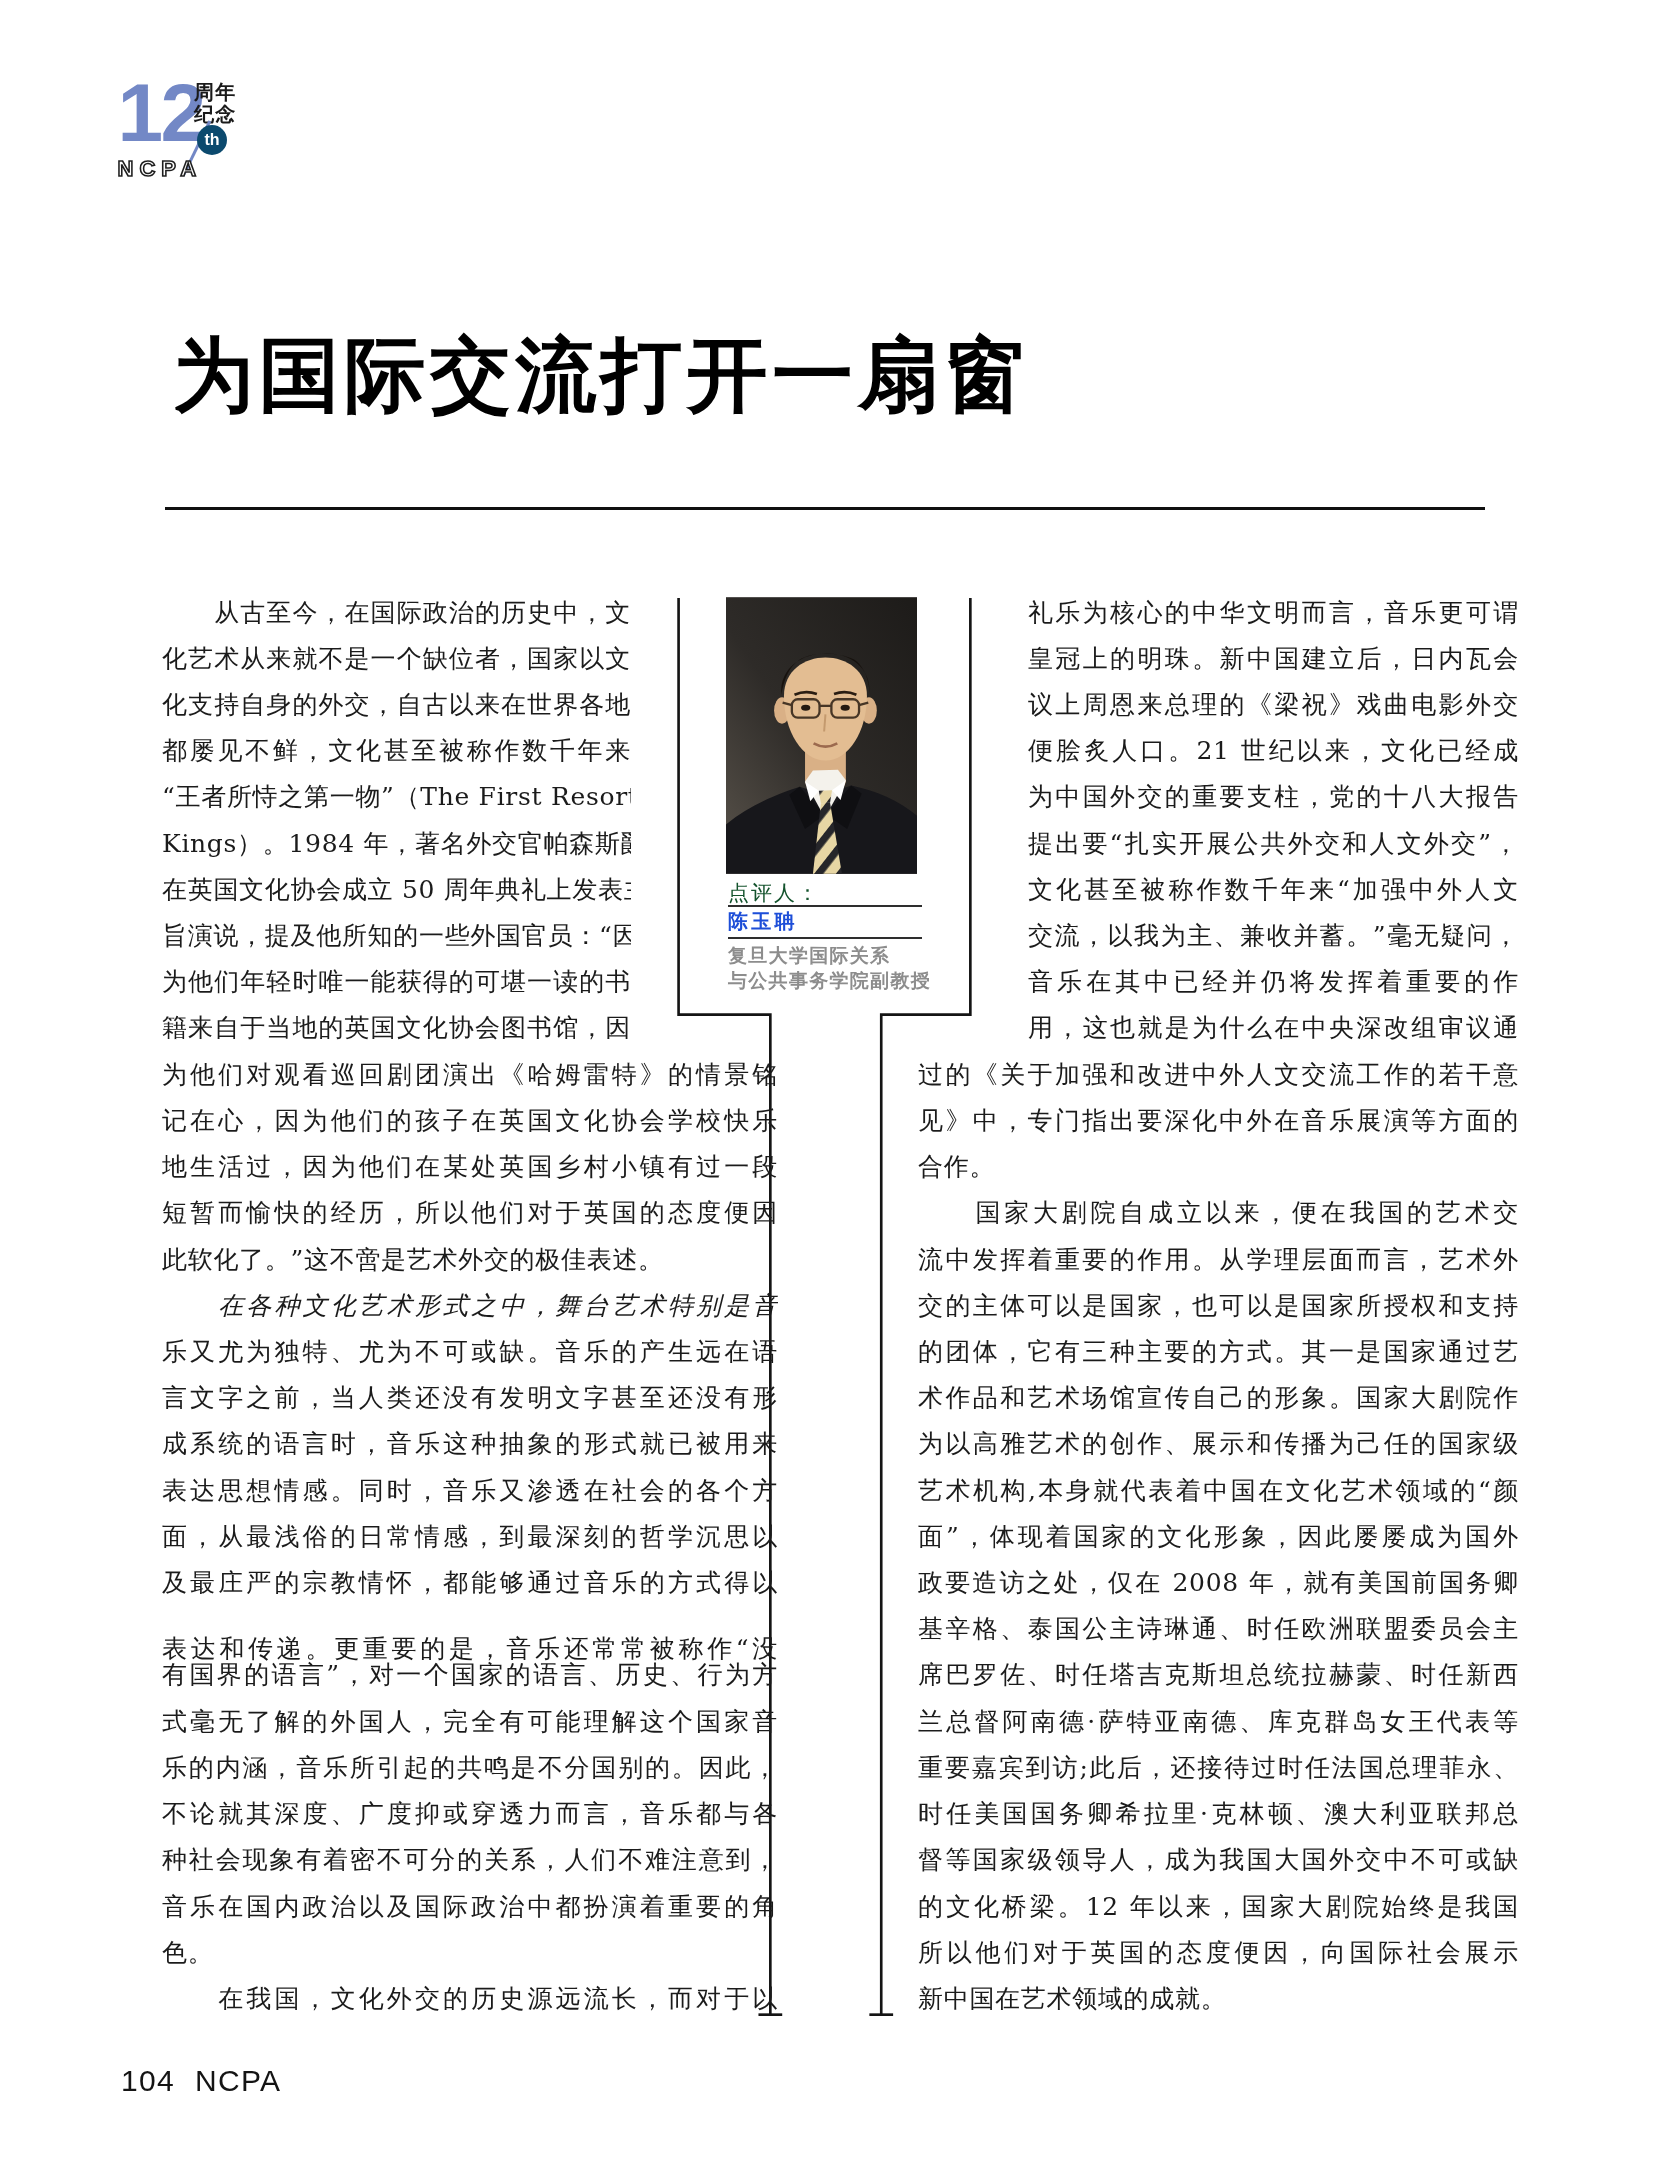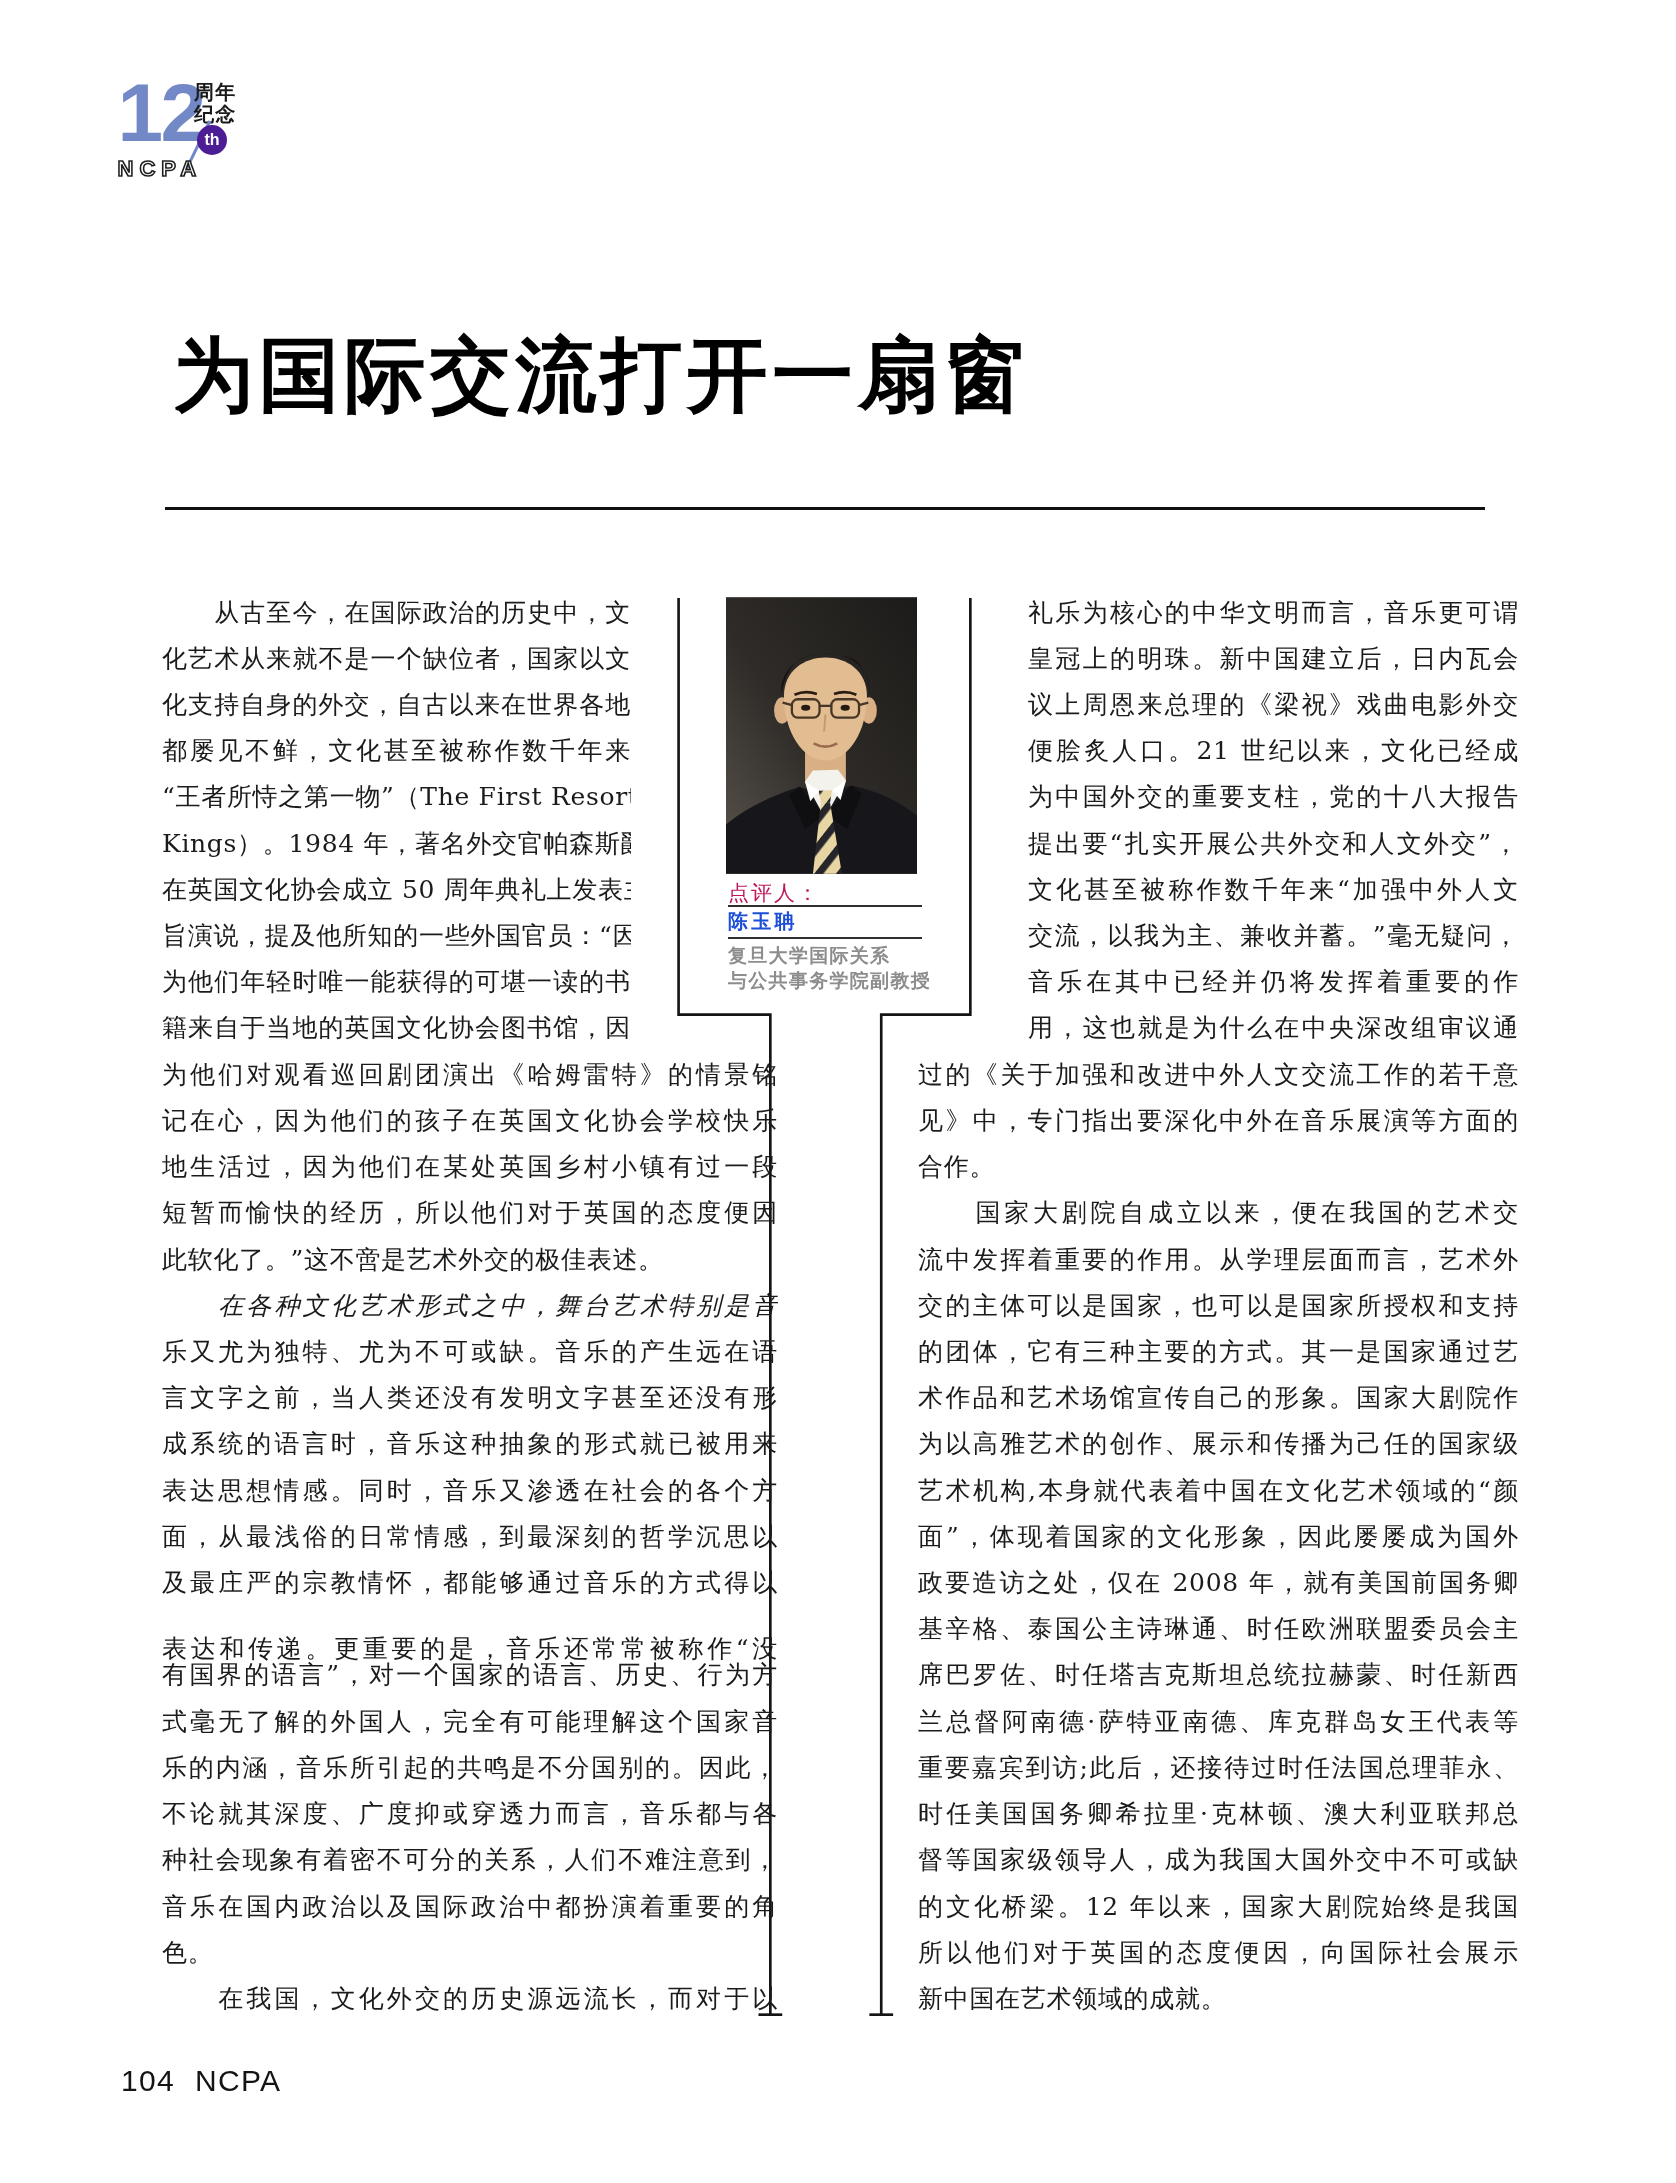--- a/index.html
+++ b/index.html
@@ -12,38 +12,38 @@
   .logo-number{
     position:absolute;left:18.5px;top:-9.2px;font-size:82px;font-weight:800;
     color:#7388c6;font-family:"Liberation Sans","DejaVu Sans",sans-serif;
     letter-spacing:-2.6px;line-height:82px;
   }
   .logo-captions{position:absolute;left:95px;top:0px;color:#1a1a1a;
     font-size:20px;font-weight:700;line-height:22px;letter-spacing:1.3px;}
   .logo-slash{position:absolute;left:96px;top:37px;width:3.3px;height:61px;
     background:#7388c6;transform:rotate(26deg);}
   .logo-circle{position:absolute;left:98px;top:44px;width:30px;height:30px;
-    border-radius:50%;background:#4c1d95;display:flex;align-items:center;justify-content:center;}
+    border-radius:50%;background:#0c4a6e;display:flex;align-items:center;justify-content:center;}
   .logo-th{color:#ffffff;font-size:16px;font-weight:800;}
   .logo-brand{position:absolute;left:18.5px;top:75px;font-size:22px;font-weight:700;
     letter-spacing:6px;color:#1d1d1d;}
   @supports (-webkit-text-stroke: 2px #000) {
     .logo-brand{-webkit-text-stroke:1.6px #1d1d1d;color:#ffffff;}
   }
   
   .page-title{
     position:absolute;left:173px;top:329px;height:92px;line-height:92px;
     font-size:81px;font-weight:900;color:#000;letter-spacing:4.6px;
     font-family:"Liberation Sans","DejaVu Sans",sans-serif;
   }
   .title-rule{position:absolute;left:165px;top:507px;width:1320px;height:2.6px;background:#101010;}
   
   .photo-wrap{position:absolute;left:726px;top:597px;width:191px;height:277px;}
   .commentator-label{position:absolute;left:728px;top:879px;font-size:21px;
-    font-weight:500;color:#be185d;letter-spacing:2px;}
+    font-weight:500;color:#14532d;letter-spacing:2px;}
   .comm-rule{position:absolute;left:728px;width:194px;height:2px;background:#2e2e2e;}
   .rule-1{top:905px;}
   .rule-2{top:937px;}
   .commentator-name{position:absolute;left:728px;top:908px;font-size:20px;
     font-weight:700;color:#1d4ed8;letter-spacing:3.3px;}
   .commentator-affil{position:absolute;left:728px;font-size:19px;font-weight:700;
     color:#8d8d8d;letter-spacing:1.3px;line-height:24.4px;}
   .affil-1{top:944px;}
   .affil-2{top:969px;}
   

